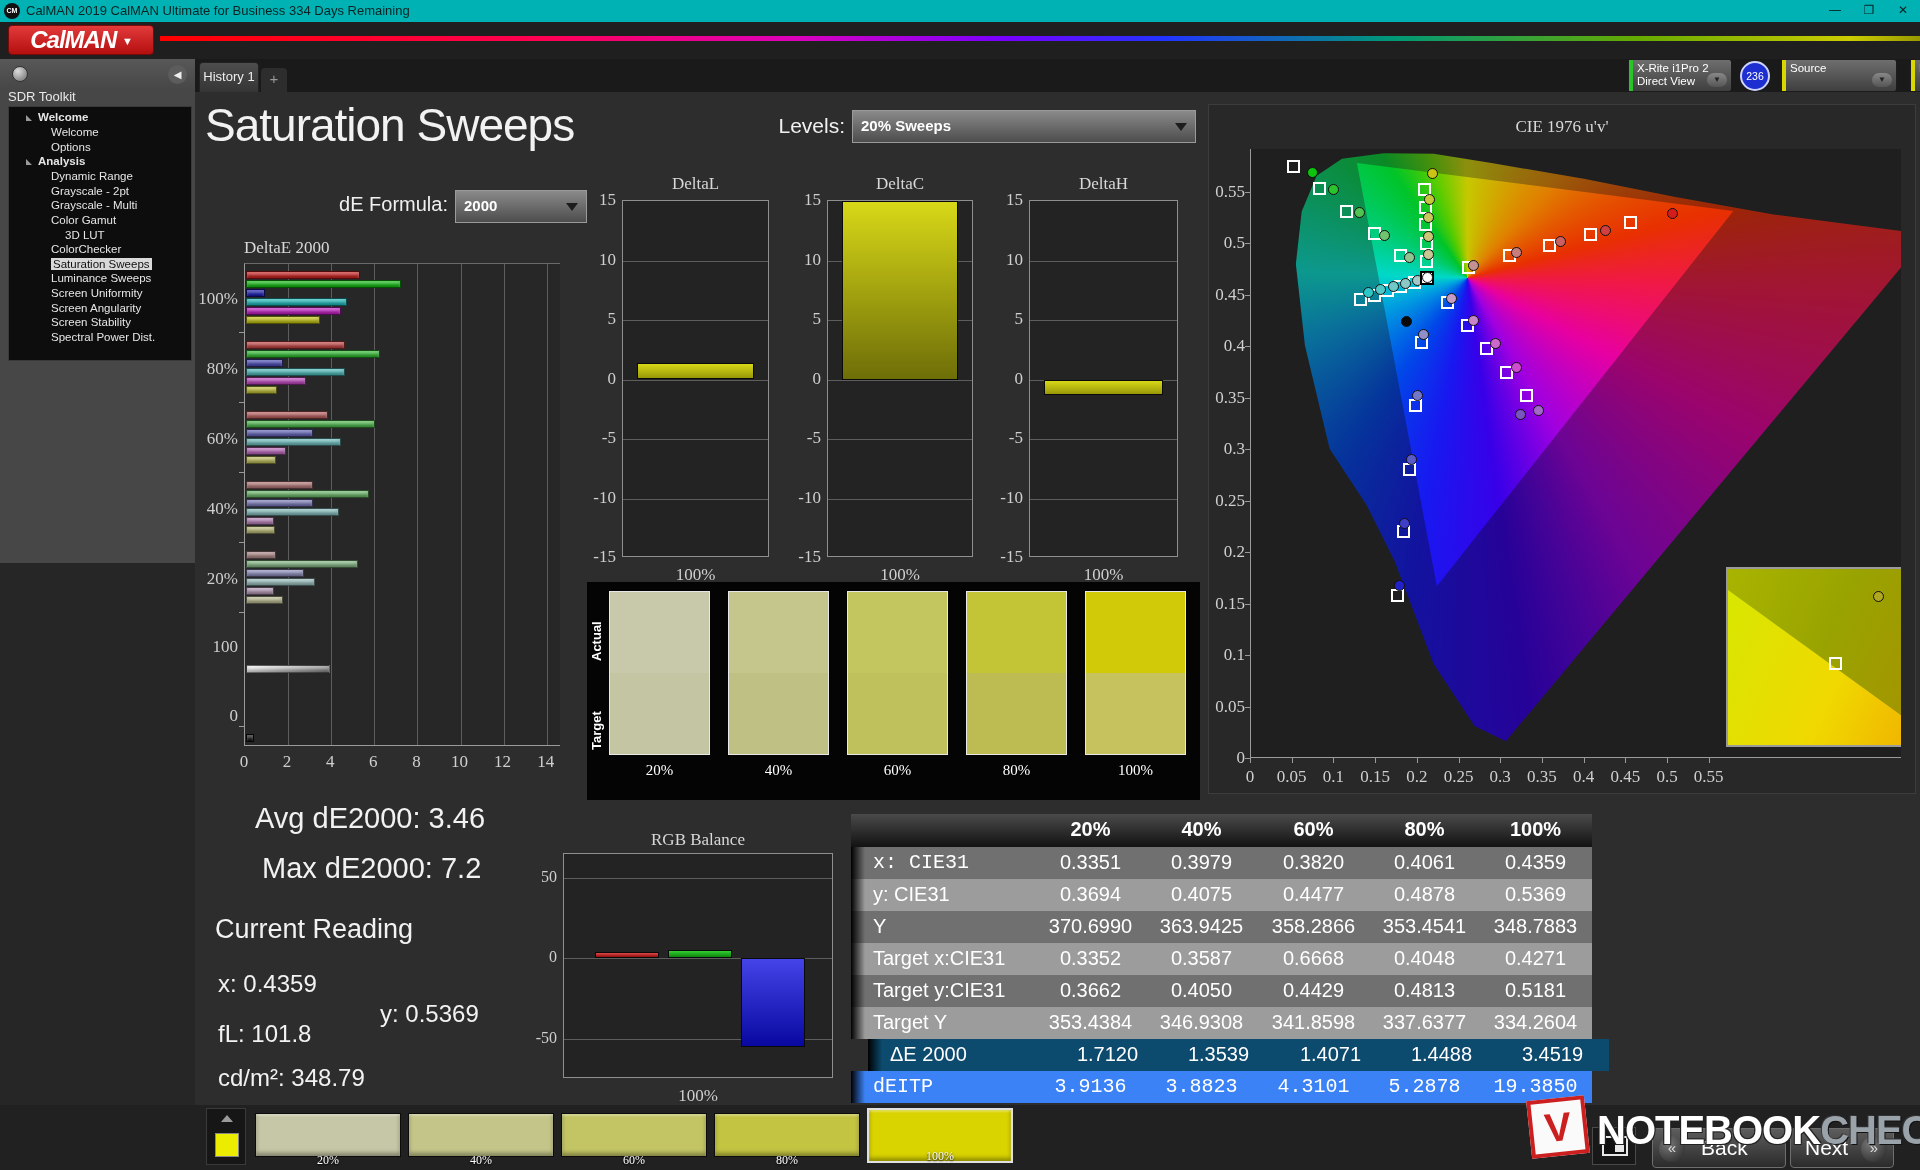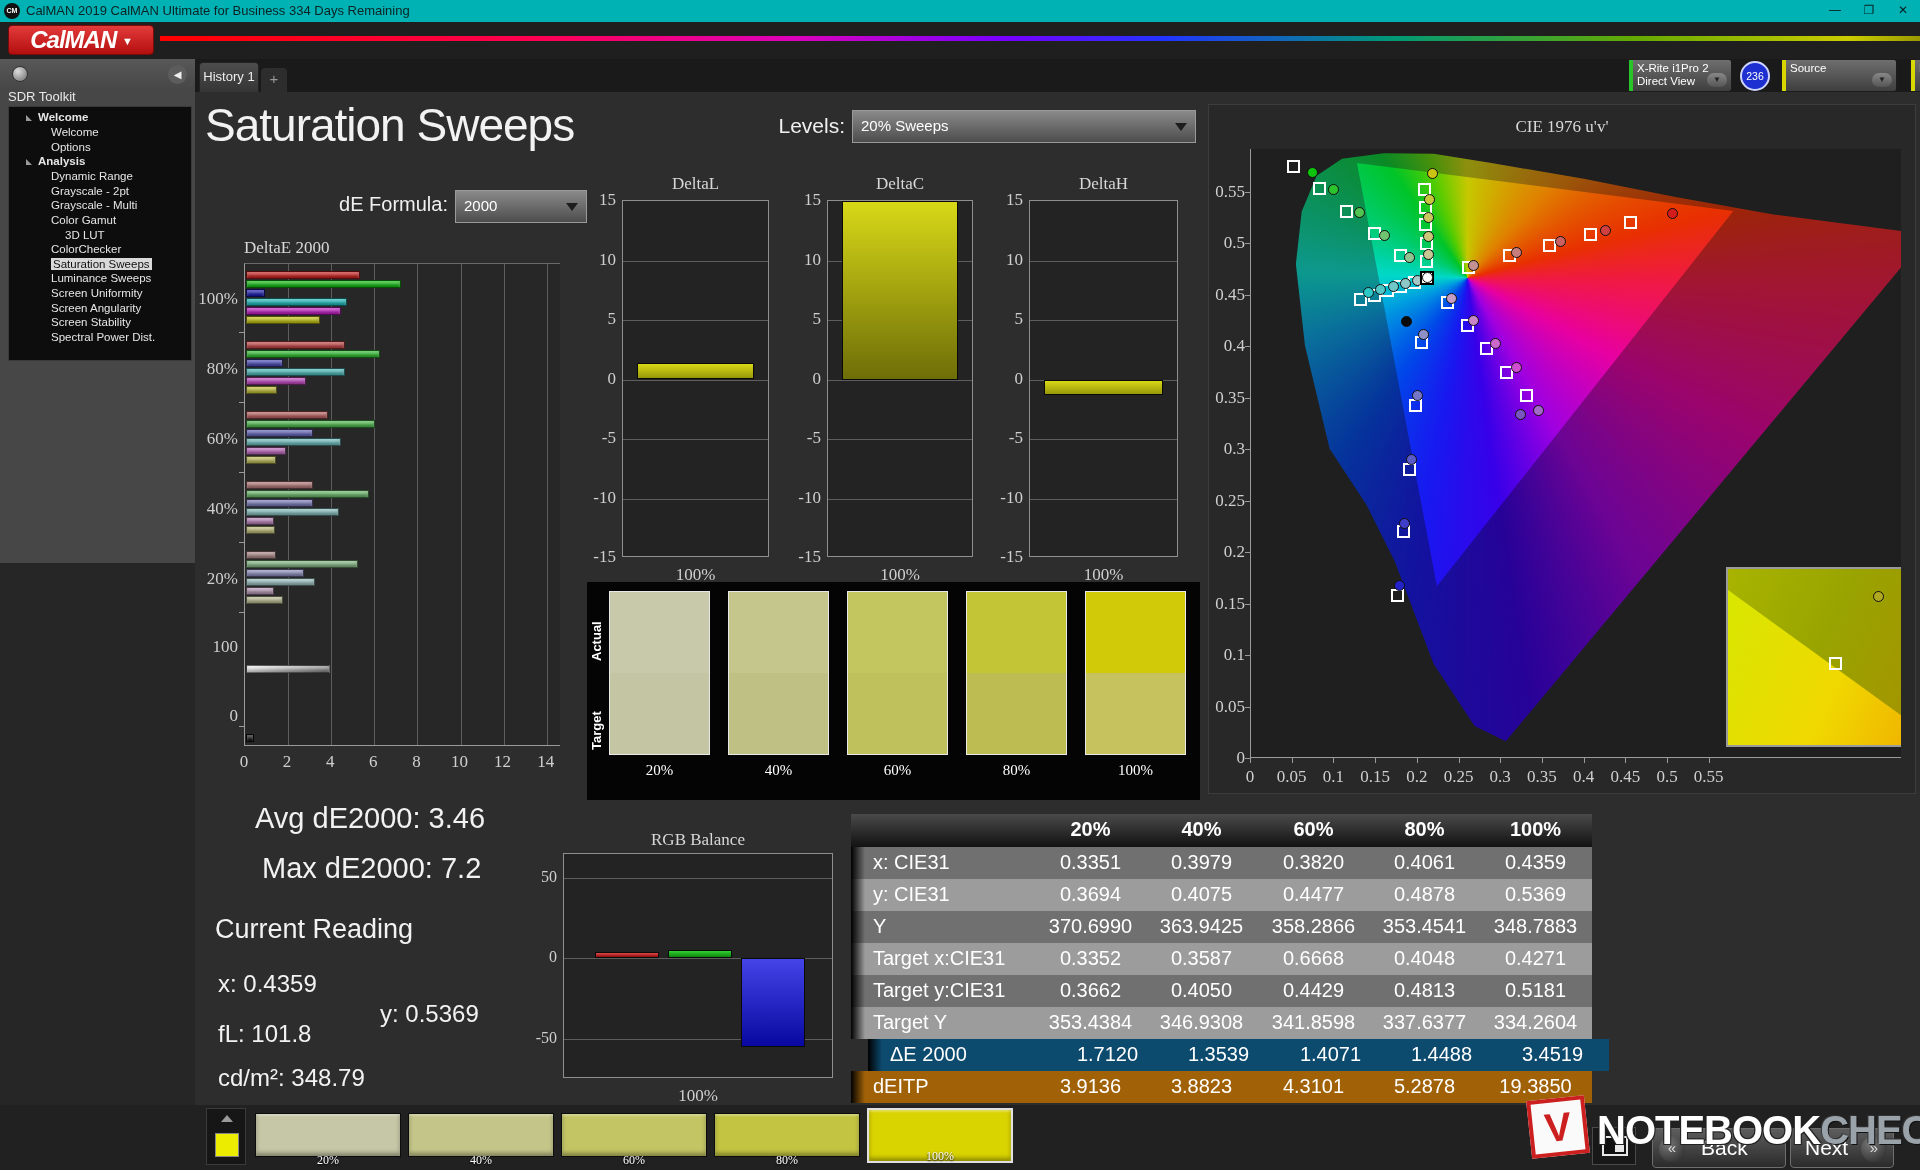--- a/index.html
+++ b/index.html
@@ -34,21 +34,21 @@
   #tab-add { left:66px; top:9px; width:26px; height:24px; background:#2d2d2d; border-radius:4px 4px 0 0; color:#999; font-size:15px; text-align:center; line-height:22px; }
   .devbtn { top:0px; height:33px; background:linear-gradient(#6e6e6e,#3f3f3f); border:1px solid #1c1c1c; border-radius:3px; color:#fff; }
   .devbar { position:absolute; left:0; top:0; width:4px; height:100%; }
   .devchev { position:absolute; right:4px; bottom:4px; width:20px; height:14px; border-radius:7px; background:linear-gradient(#888,#555); color:#222; font-size:8px; text-align:center; line-height:13px; }
   .devtxt { position:absolute; left:8px; top:2px; font-size:11.5px; line-height:13px; }
   #badge236 { left:1545px; top:2px; width:30px; height:30px; border-radius:50%; background:#1d2fd0; border:2px solid #cfd4ff; color:#fff; font-size:10.5px; text-align:center; line-height:26px; }
   
   #content { left:195px; top:92px; width:1725px; height:1013px; background:#2d2d2d; }
   #page-title { left:10px; top:6px; font-size:46px; font-weight:300; color:#f2f2f2; letter-spacing:-1px; }
   .lbl { color:#f0f0f0; }
-  .dropdown { background:linear-gradient(#8a8a8a,#4d4d4d); border:1px solid #9a9a9a; color:#fff; font-size:15px; line-height:30px; padding-left:8px; }
+  .dropdown { background:linear-gradient(#8a8a8a,#4d4d4d); border:1px solid #9a9a9a; color:#fff; font-size:15px; line-height:30px; padding-left:8px;font-weight:bold; }
   .dropdown .dchev { position:absolute; right:8px; top:12px; width:0; height:0; border-left:6px solid transparent; border-right:6px solid transparent; border-top:8px solid #1d1d1d; }
   
   .plot { position:absolute; background:#232323; border:1px solid #8f8f8f; overflow:hidden; }
   .gridv { position:absolute; top:0; width:1px; height:100%; background:#5d5d5d; }
   .gridh { position:absolute; left:0; width:100%; height:1px; background:#5d5d5d; }
   .bar { position:absolute; border:1px solid rgba(0,0,0,0.6); box-shadow:inset 0 3px 3px rgba(255,255,255,0.35), inset 0 -3px 4px rgba(0,0,0,0.35); }
   .ticktext { position:absolute; color:#cfcfcf; font-size:17px; font-family:"Liberation Serif",serif; }
   .charttitle { position:absolute; color:#d8d8d8; font-size:17px; font-family:"Liberation Serif",serif; text-align:center; }
   
   #swatchpanel { left:392px; top:490px; width:613px; height:218px; background:#040404; }
@@ -345,21 +345,21 @@
     <div id="tablewrap" class="abs">
         <div id="thead" style="position: absolute; left: 0px; top: 0px; width: 741px; height: 33px;">
           <div class="th" style="position: absolute; left: 184px; width: 111px;">20%</div>
           <div class="th" style="position: absolute; left: 295px; width: 111px;">40%</div>
           <div class="th" style="position: absolute; left: 407px; width: 111px;">60%</div>
           <div class="th" style="position: absolute; left: 518px; width: 111px;">80%</div>
           <div class="th" style="position: absolute; left: 629px; width: 111px;">100%</div>
         </div>
         <div class="trow" style="position: absolute; top: 33px; background: rgb(112, 112, 112);">
           <div class="rowedge" style="position: absolute;"></div>
-          <div class="rl" style="position: absolute;">x: CIE31</div>
+          <div class="rl" style="position: absolute; font-family: Liberation Mono, monospace;">x: CIE31</div>
           <div class="rv" style="position: absolute; left: 184px; width: 111px;">0.3351</div>
           <div class="rv" style="position: absolute; left: 295px; width: 111px;">0.3979</div>
           <div class="rv" style="position: absolute; left: 407px; width: 111px;">0.3820</div>
           <div class="rv" style="position: absolute; left: 518px; width: 111px;">0.4061</div>
           <div class="rv" style="position: absolute; left: 629px; width: 111px;">0.4359</div>
         </div>
         <div class="trow" style="position: absolute; top: 65px; background: rgb(156, 156, 156);">
           <div class="rowedge" style="position: absolute;"></div>
           <div class="rl" style="position: absolute;">y: CIE31</div>
           <div class="rv" style="position: absolute; left: 184px; width: 111px;">0.3694</div>
@@ -406,21 +406,21 @@
         </div>
         <div class="trow" style="position: absolute; top: 225px; background: #0c4a6e; margin-left: 17px;">
           <div class="rowedge" style="position: absolute;"></div>
           <div class="rl" style="position: absolute;">ΔE 2000</div>
           <div class="rv" style="position: absolute; left: 184px; width: 111px;">1.7120</div>
           <div class="rv" style="position: absolute; left: 295px; width: 111px;">1.3539</div>
           <div class="rv" style="position: absolute; left: 407px; width: 111px;">1.4071</div>
           <div class="rv" style="position: absolute; left: 518px; width: 111px;">1.4488</div>
           <div class="rv" style="position: absolute; left: 629px; width: 111px;">3.4519</div>
         </div>
-        <div class="trow" style="position: absolute; top: 257px; background: #a16207;">
+        <div class="trow" style="position: absolute; top: 257px; background: #3b82f6; font-family: Liberation Mono, monospace;">
           <div class="rowedge" style="position: absolute;"></div>
           <div class="rl" style="position: absolute;">dEITP</div>
           <div class="rv" style="position: absolute; left: 184px; width: 111px;">3.9136</div>
           <div class="rv" style="position: absolute; left: 295px; width: 111px;">3.8823</div>
           <div class="rv" style="position: absolute; left: 407px; width: 111px;">4.3101</div>
           <div class="rv" style="position: absolute; left: 518px; width: 111px;">5.2878</div>
           <div class="rv" style="position: absolute; left: 629px; width: 111px;">19.3850</div>
         </div>
       </div>
 

